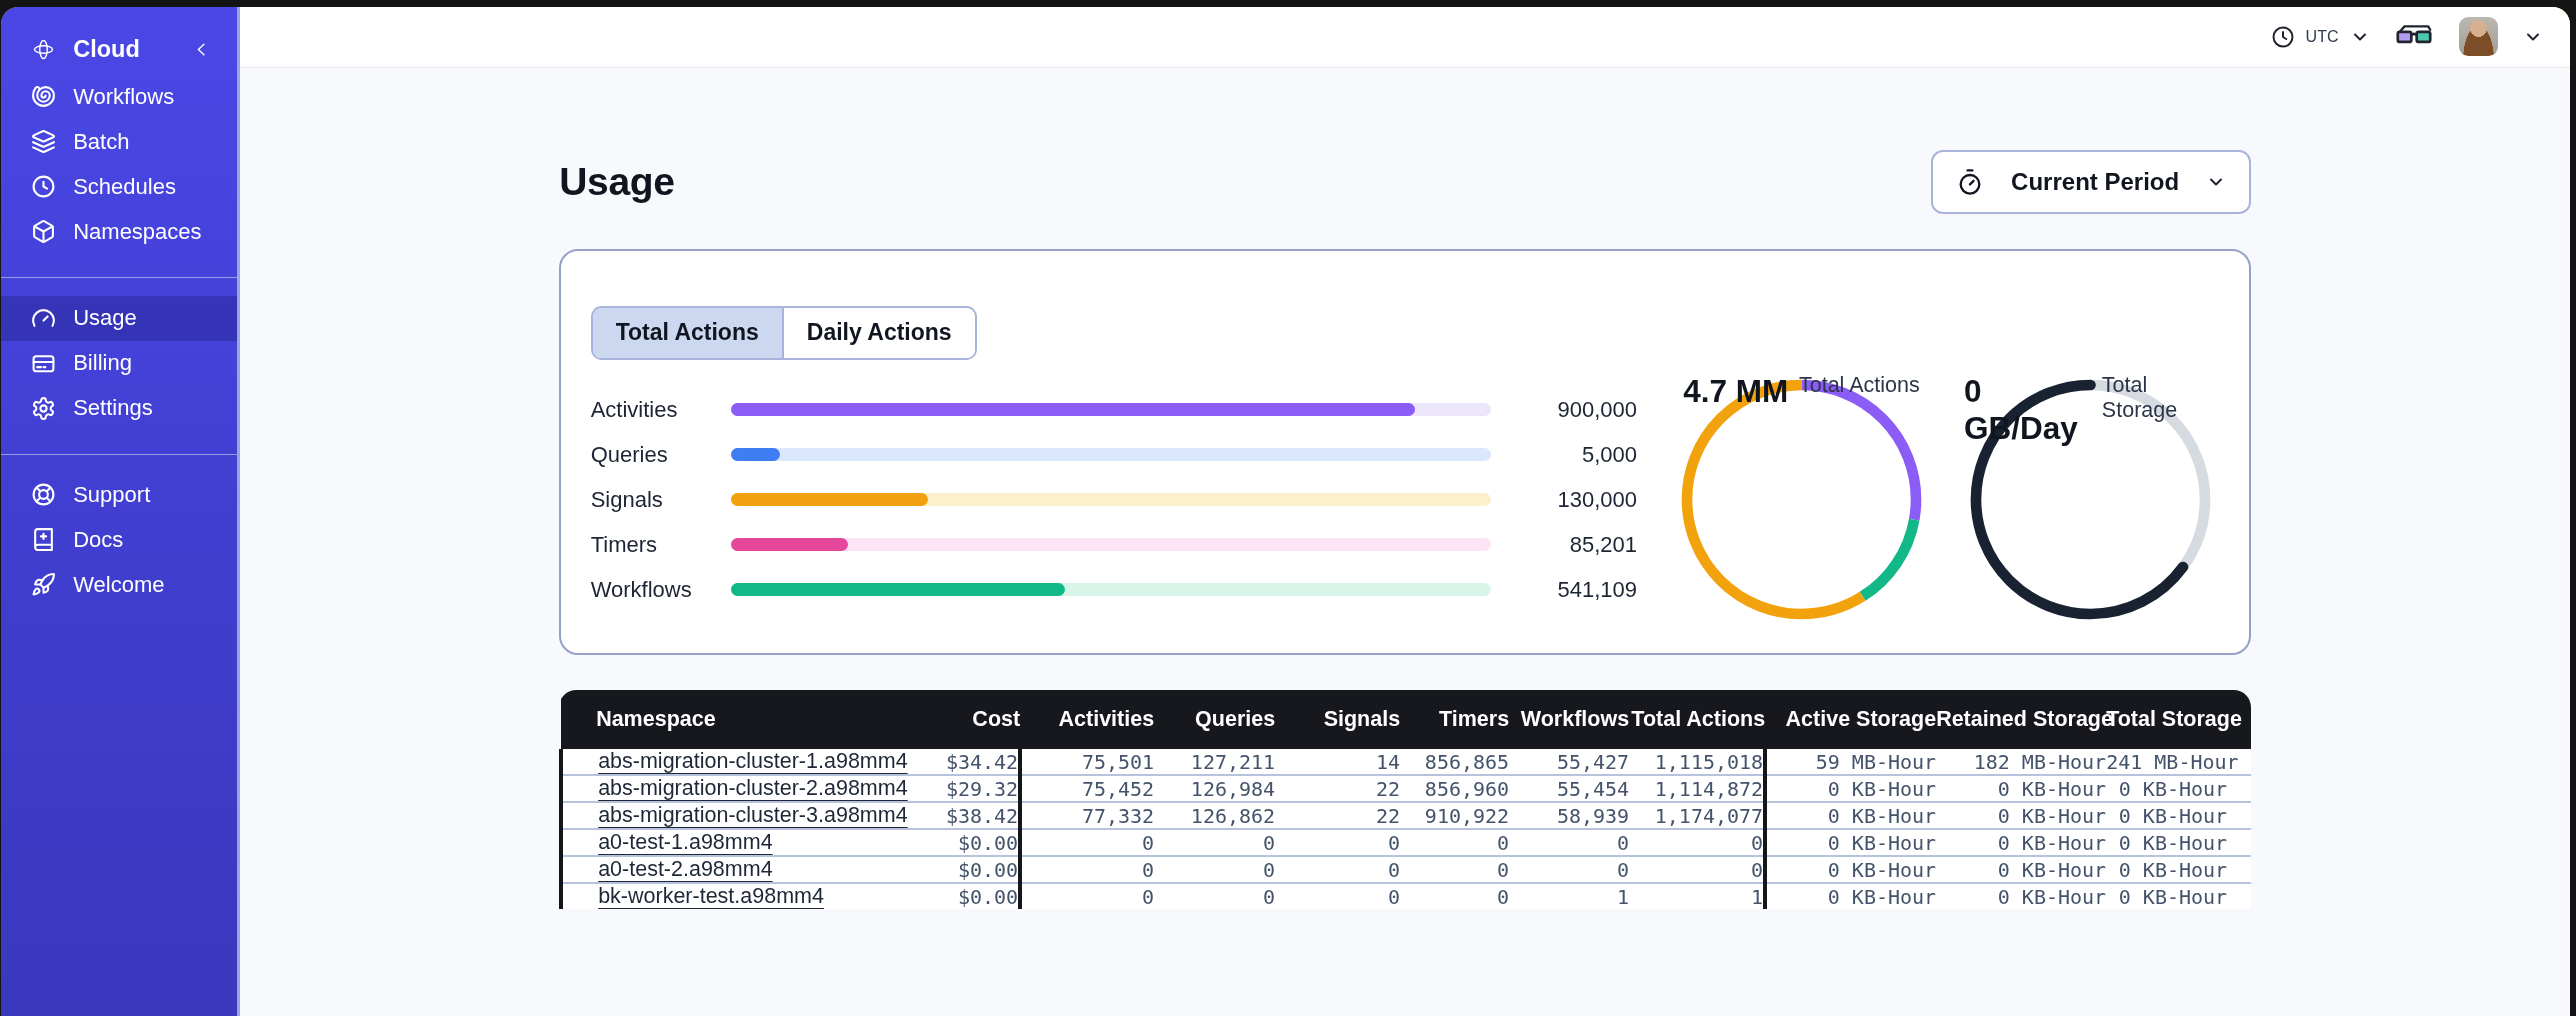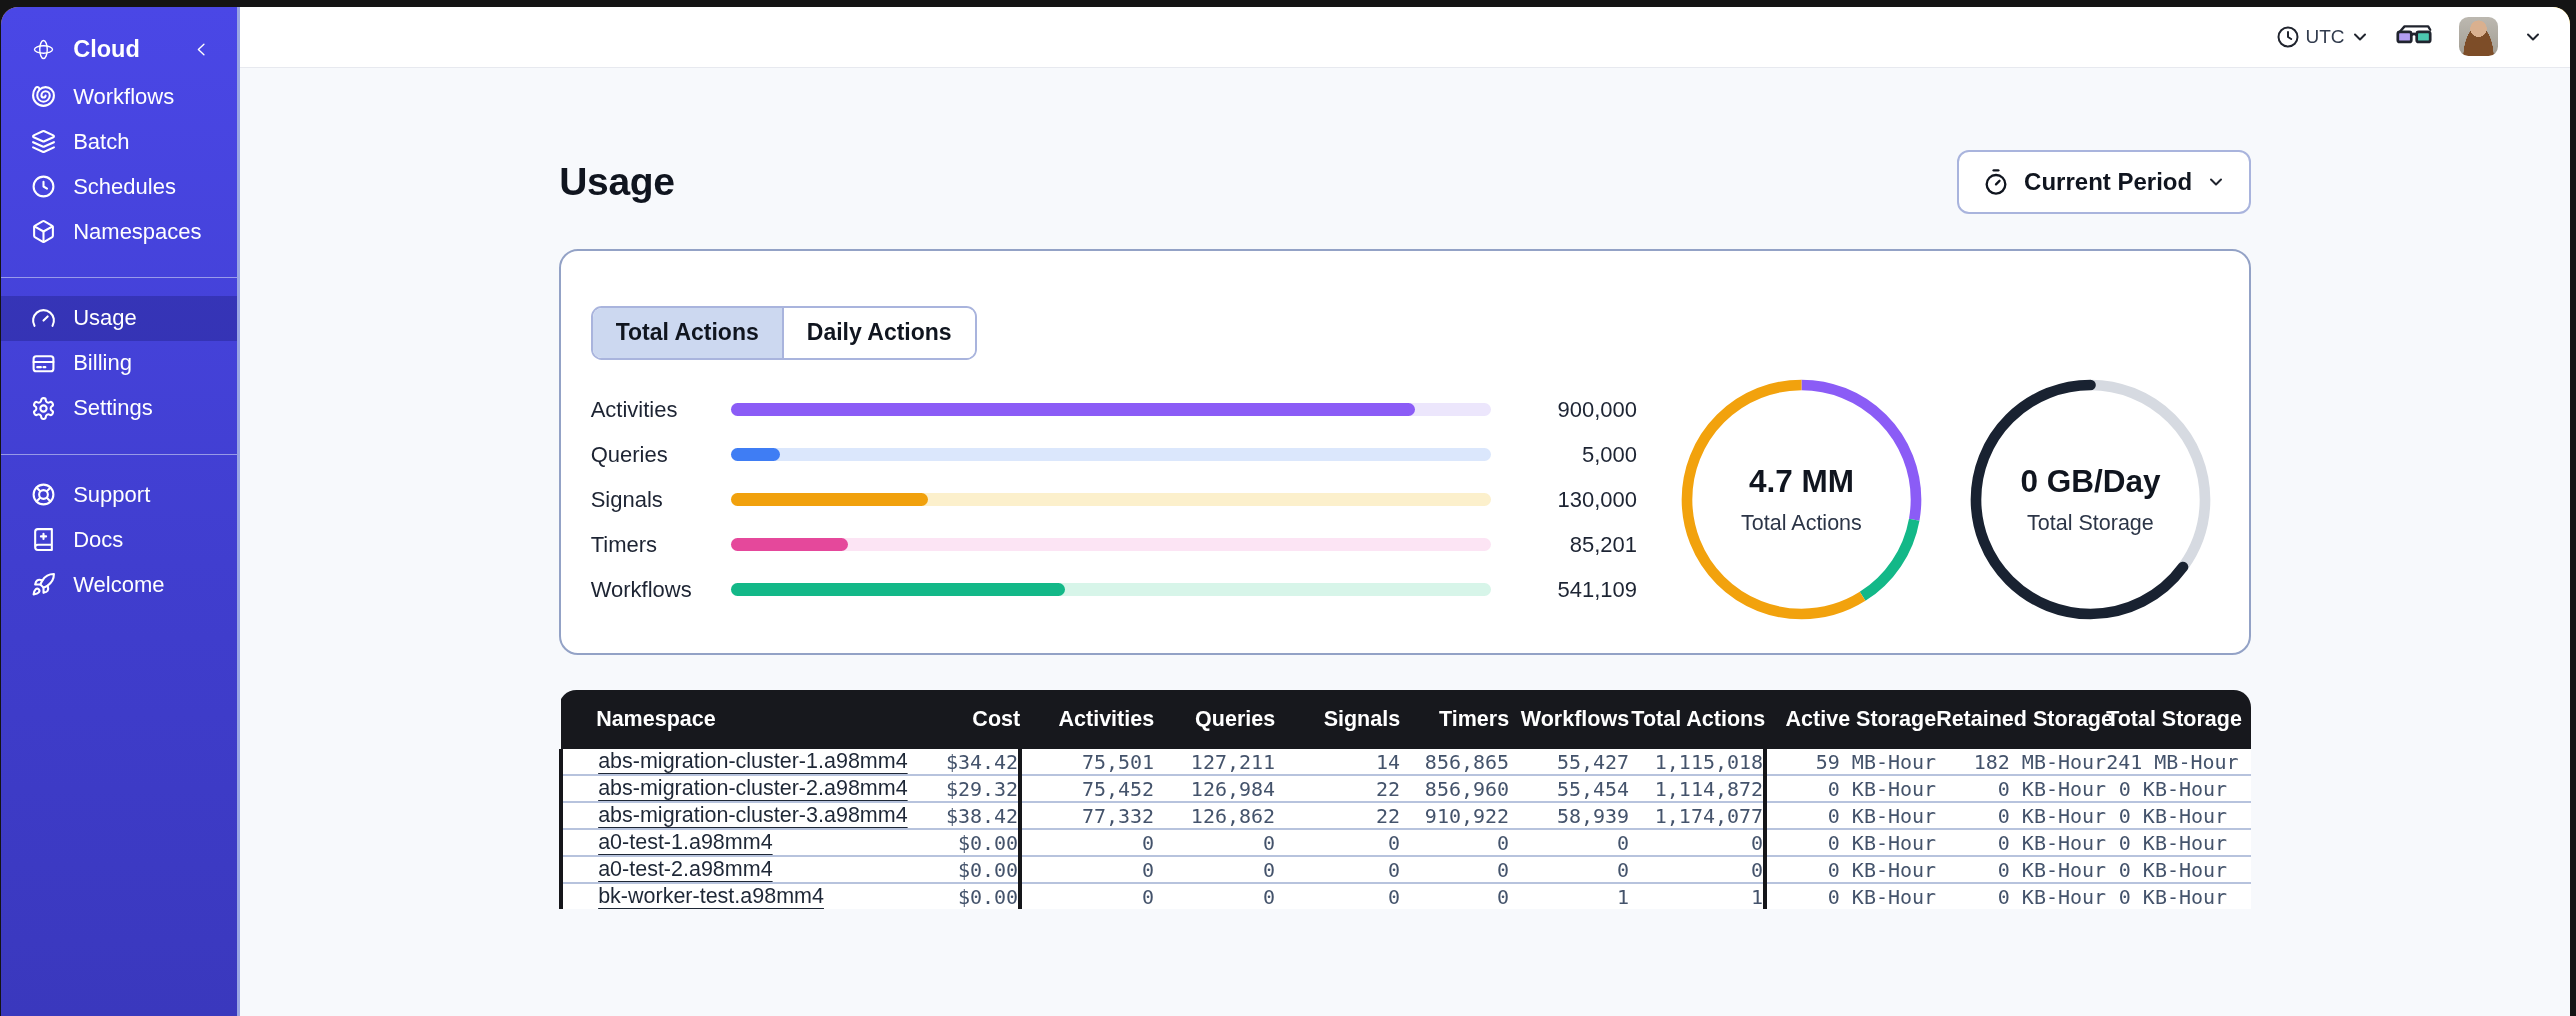--- a/index.html
+++ b/index.html
@@ -18,34 +18,34 @@
              font-size:22px;font-weight:500;cursor:pointer;}
   .side-item.active{background:rgba(8,8,70,.24);}
   .sdivider{height:1.3px;background:rgba(222,228,246,.55);margin:23px 0 17.4px;}
   .sicon{width:25px;height:25px;flex:0 0 25px;stroke:#fff;fill:none;
          stroke-width:2;stroke-linecap:round;stroke-linejoin:round;}
 
   
   .main{flex:1;display:flex;flex-direction:column;min-width:0;}
   .topbar{height:60px;flex:0 0 60px;background:#fff;border-bottom:1.3px solid #e7e9ef;
           display:flex;align-items:center;justify-content:flex-end;gap:25.5px;padding-right:27px;}
-  .tz{display:flex;align-items:center;gap:5px;font-size:19px;color:#323c4e;font-weight:500;cursor:pointer;}
+  .tz{display:flex;align-items:center;gap:11px;font-size:16px;color:#323c4e;font-weight:500;cursor:pointer;}
   .uicon{width:24px;height:24px;stroke:#20242e;fill:none;stroke-width:2;stroke-linecap:round;stroke-linejoin:round;}
   .chev{width:20px;height:20px;stroke:#20242e;fill:none;stroke-width:2.4;stroke-linecap:round;stroke-linejoin:round;}
   .avatar{width:39px;height:39px;border-radius:9.4px;cursor:pointer;
           background:radial-gradient(circle at 50% 30%,#d9b08f 0 24%,rgba(0,0,0,0) 25%),
                      radial-gradient(ellipse at 50% 108%,#7d4d28 0 55%,rgba(0,0,0,0) 56%),
                      linear-gradient(#bcb8b0,#a29d93);}
 
   
   .content{flex:1;overflow:hidden;background:#f7f9fc;}
   .page{width:1692px;margin:0 auto;}
   .page-head{margin-top:82px;display:flex;align-items:center;justify-content:space-between;height:64px;}
   .page-title{font-size:39px;font-weight:700;color:#10151f;margin:0;letter-spacing:-0.3px;}
-  .period-btn{display:flex;align-items:center;gap:14px;height:64px;padding:0 23px;background:#fff;
+  .period-btn{display:flex;align-items:center;gap:27px;height:64px;padding:0 23px;background:#fff;
               border:2px solid #a9b4dd;border-radius:12px;font-size:24px;font-weight:600;color:#10151f;cursor:pointer;}
   .bicon{width:28px;height:28px;stroke:#10151f;fill:none;stroke-width:2;stroke-linecap:round;stroke-linejoin:round;}
 
   
   .card{margin-top:35px;background:#fff;border:2px solid #93a2c6;border-radius:19px;
         padding:27px 29.5px 23px;box-sizing:border-box;}
   .card-title{font-size:27.5px;font-weight:600;color:#10151f;}
   .tabs{margin-top:28px;display:inline-flex;border:2px solid #a9b4dd;border-radius:10.7px;overflow:hidden;}
   .tab{height:50px;display:flex;align-items:center;padding:0 23px;font-size:23px;font-weight:600;
        color:#10151f;background:#fff;cursor:pointer;}
@@ -54,21 +54,21 @@
   .chart-zone{margin-top:9.4px;display:flex;align-items:center;}
   .bars{flex:1;padding-right:38px;}
   .bar-row{display:grid;grid-template-columns:121px 1fr 127px;align-items:center;height:45px;column-gap:19px;}
   .bar-label{font-size:22px;color:#1d2433;}
   .bar-track{height:12.7px;border-radius:6.7px;position:relative;}
   .bar-fill{position:absolute;left:0;top:0;height:12.7px;border-radius:6.7px;}
   .bar-value{font-size:22px;color:#1d2433;text-align:right;white-space:nowrap;}
   .donuts{display:flex;gap:36px;align-items:center;padding:4px 2.7px 4px 0;}
   .donut-wrap{position:relative;width:253px;height:253px;}
   .donut{width:253px;height:253px;display:block;}
-  .donut-center{position:absolute;inset:0;display:flex;flex-direction:column;align-items:center;
+  .donut-center{position:absolute;inset:0;display:flex;flex-direction:row;
                 justify-content:center;gap:10.7px;}
   .donut-value{font-size:31.5px;font-weight:700;color:#10151f;}
   .donut-label{font-size:21.5px;color:#2c3547;}
 
   
   .table-card{margin-top:35px;border-radius:17.4px 17.4px 0 0;overflow:hidden;}
   table{width:100%;border-collapse:collapse;table-layout:fixed;}
   thead tr{background:#17181d;height:59px;}
   th{color:#fff;font-size:21.5px;font-weight:600;text-align:right;padding:0;white-space:nowrap;}
   th.c-namespace{text-align:left;padding-left:35px;margin-top:36px;}

